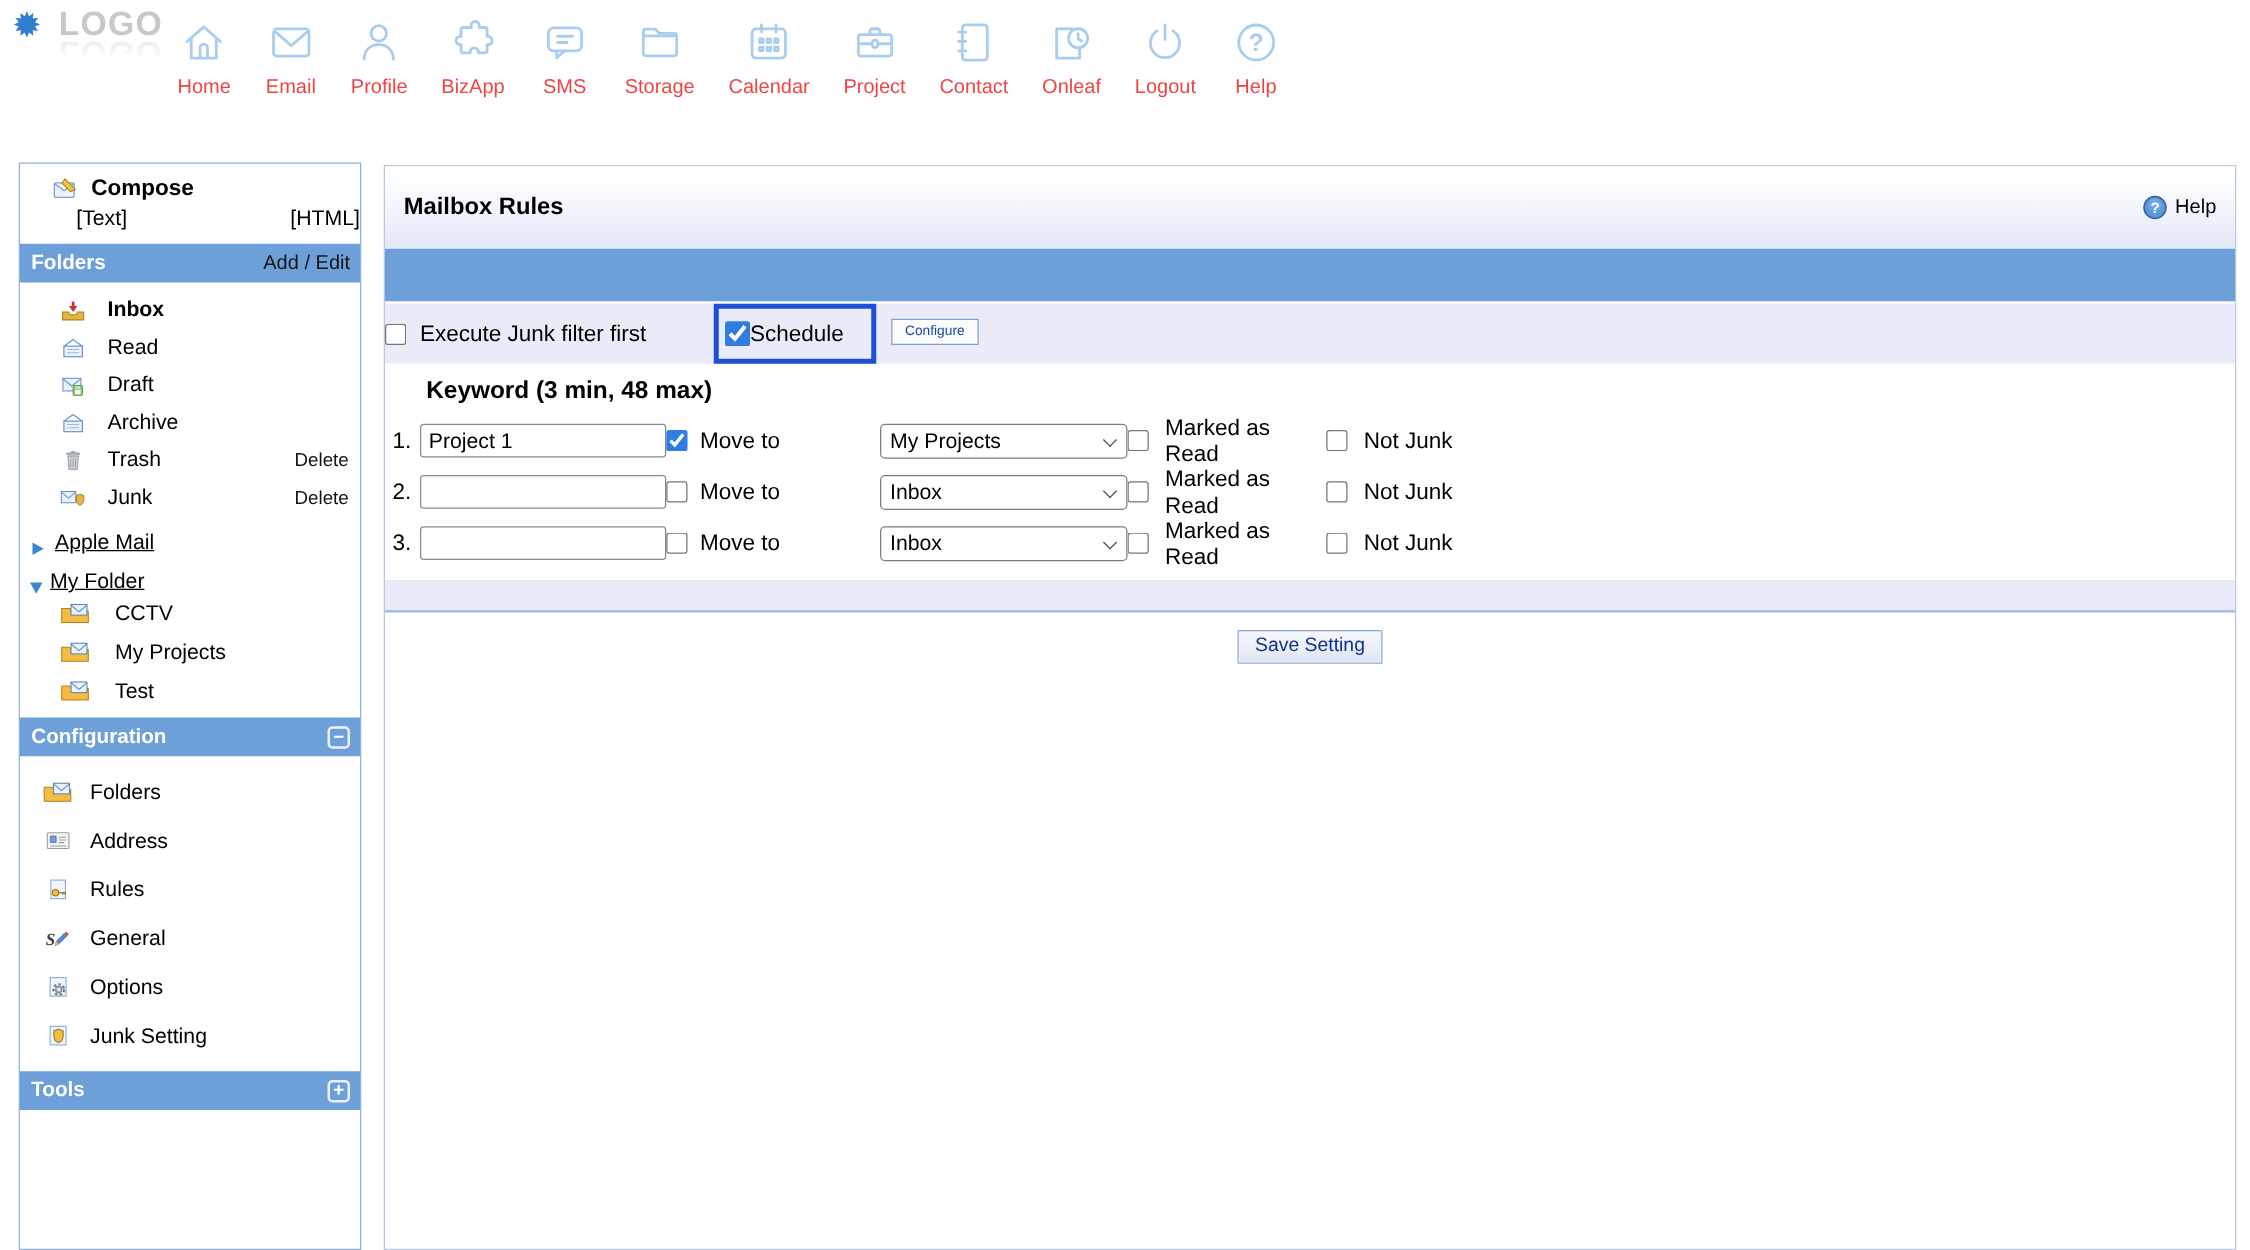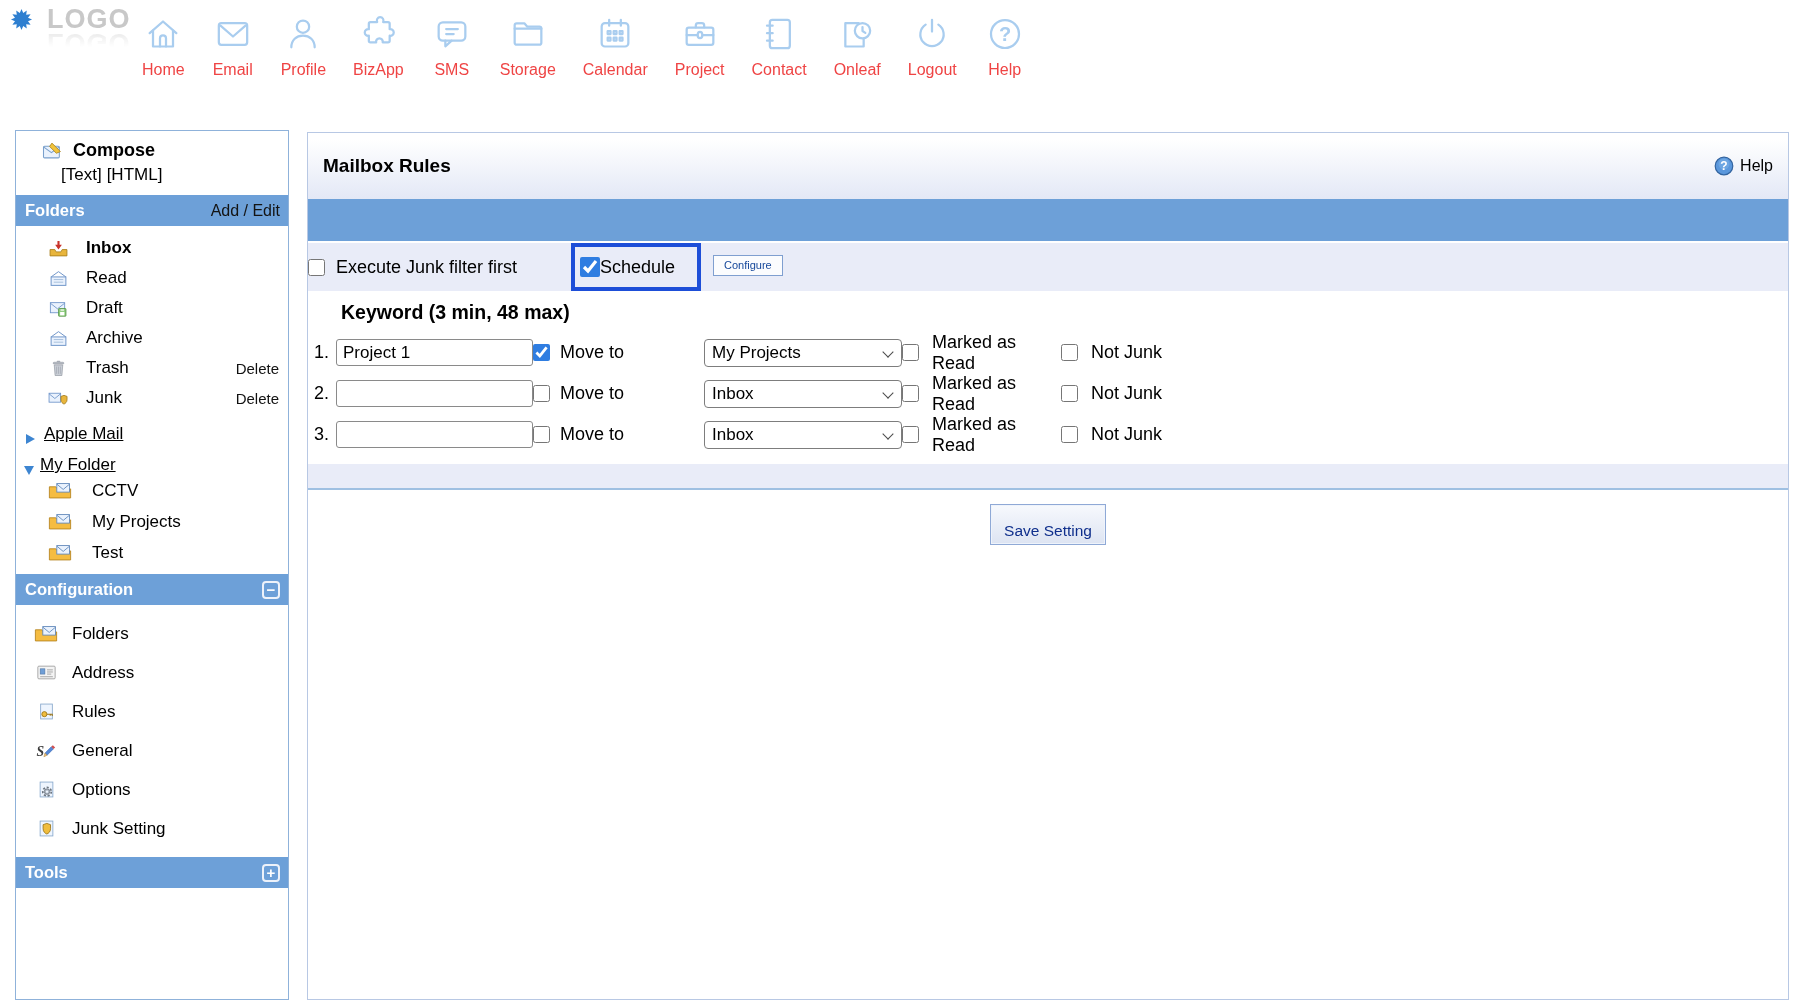--- a/index.html
+++ b/index.html
@@ -19,21 +19,21 @@
   .nav-item { display:flex; flex-direction:column; align-items:center; gap:7px; cursor:pointer; }
   .nav-ico { width:42px; height:40px; stroke:#a9cdef; fill:none; stroke-width:1.35;
     stroke-linecap:round; stroke-linejoin:round; }
   .nav-label { font-size:16px; color:#ef4444;text-align:center; }
   
   .sidebar { position:absolute; left:15px; top:130px; width:274px; height:870px;
     background:#fff; border:1px solid #8fb2da; font-size:17px; }
   .compose-block { padding:9px 0 10px 0; }
   .compose-row { display:flex; align-items:center; padding-left:26px; gap:9px; }
   .compose-row .lbl { font-weight:bold; font-size:18px; }
-  .compose-links { padding-left:45px; margin-top:4px; font-size:17px; display:flex; gap:5px; }
+  .compose-links { padding-left:45px; margin-top:4px; font-size:17px; display:flex; gap:5px;justify-content:space-between; }
   .side-header { height:31px; background:#6da0d8; color:#fff; font-weight:bold; font-size:16.5px;
     display:flex; align-items:center; justify-content:space-between; padding:0 8px 0 9px; }
   .side-header .action { color:#141414; font-weight:normal; font-size:16px; cursor:pointer; }
   .toggle-box { width:18px; height:18px; border:2px solid #edf2fa; border-radius:4px;
     color:#fff; font-size:15px; line-height:14px; text-align:center; font-weight:bold; cursor:pointer; }
   .folder-list { padding:7px 0 6px 0; }
   .side-row { height:30px; display:flex; align-items:center; padding:0 9px 0 30px; cursor:pointer; }
   .side-row .icon { width:24px; margin-right:16px; display:flex; justify-content:center; }
   .side-row .grow { flex:1; }
   .side-row .bold { font-weight:bold; }
@@ -82,21 +82,21 @@
     border-right:1.7px solid #4a4a4a; border-bottom:1.7px solid #4a4a4a; transform:rotate(45deg);
     pointer-events:none; }
   .cb-read { margin-left:15px; }
   .lbl-read { margin-left:13px; width:129px; }
   .cb-junk { margin-left:69px; }
   .lbl-junk { margin-left:13px; }
   .lav-strip { height:26px; background:#e9ecf8; border-bottom:2px solid #9fc0e2; margin-top:9px; }
   .save-area { text-align:center; padding-top:14px; }
   .save-btn { font-family:inherit; font-size:15.5px; color:#0f2f8c;
     background:linear-gradient(#f7f9fd,#dde4f2); border:1px solid #8fa9d6;
-    box-shadow:inset 0 0 0 1px #eef3fb; padding:17px 13px 4px; cursor:pointer; }
+    box-shadow:inset 0 0 0 1px #eef3fb; padding:3px 13px 4px; cursor:pointer; }
 </style>
 </head>
 <body>
 
 <div class="topnav">
   <div class="logo">
     <svg width="23" height="23" viewBox="0 0 24 24">
       <polygon fill="#2e7fd0" points="12,1 13.8,5.2 17.5,2.5 16.9,7.05 21.5,6.5 18.8,10.2 23,12 18.8,13.8 21.5,17.5 16.9,16.9 17.5,21.5 13.8,18.8 12,23 10.2,18.8 6.5,21.5 7.05,16.9 2.5,17.5 5.2,13.8 1,12 5.2,10.2 2.5,6.5 7.05,7.05 6.5,2.5 10.2,5.2"></polygon>
     </svg>
     <span class="logo-text-wrap">

